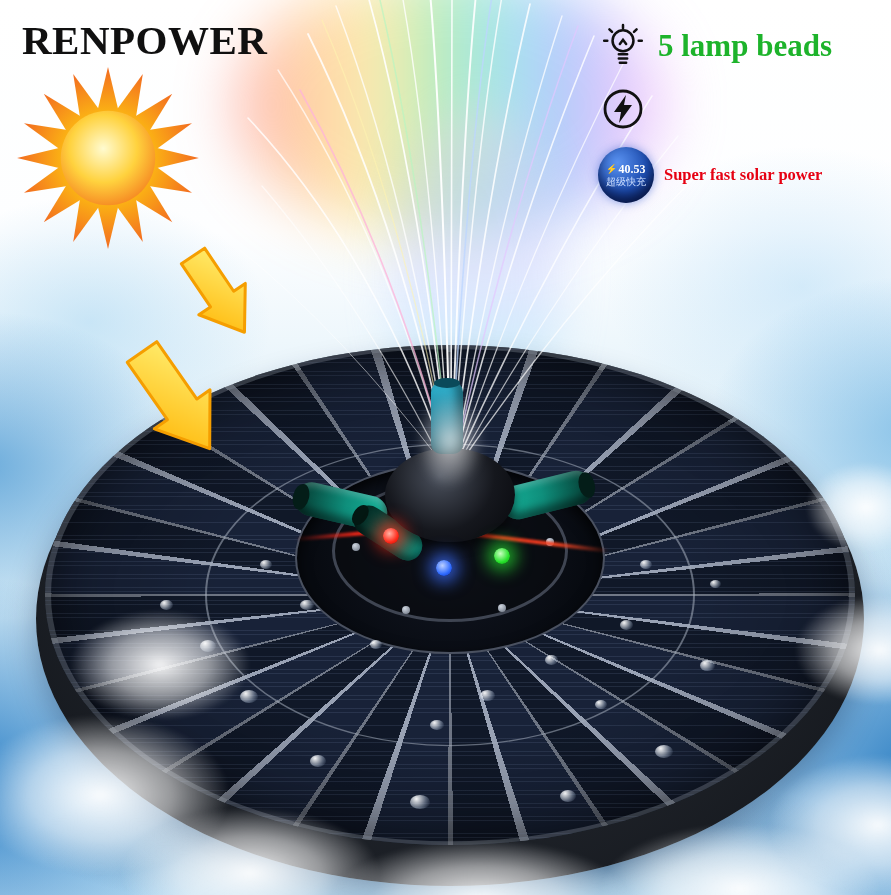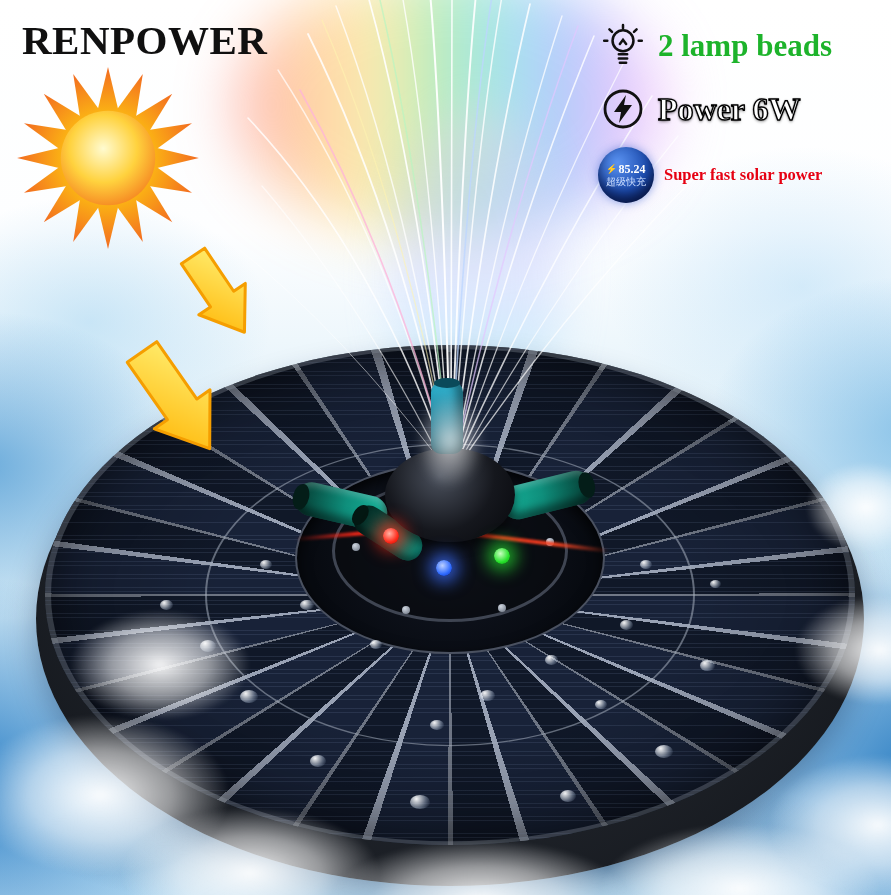--- a/index.html
+++ b/index.html
@@ -270,39 +270,38 @@
       <span class="ficon">
         <svg width="46" height="46" viewBox="0 0 44 44">
           <g stroke="#111" stroke-width="2.4" fill="none" stroke-linecap="round">
             <circle cx="22" cy="17" r="10"></circle>
             <path d="M18 30 h8 M18 34 h8 M19 38 h6"></path>
             <path d="M22 2 v3 M9 6 l2.5 2.5 M35 6 l-2.5 2.5 M4 17 h3 M37 17 h3"></path>
             <path d="M19 20 l3 -4 3 4"></path>
           </g>
         </svg>
       </span>
-      <span class="flabel green">2 lamp beads</span>
+      <span class="flabel green">5 lamp beads</span>
     </div>
 
 
     <div class="frow">
       <span class="ficon">
         <svg width="46" height="46" viewBox="0 0 46 46">
           <circle cx="23" cy="23" r="18" fill="none" stroke="#111" stroke-width="2.8"></circle>
           <polygon points="26,9 14,26 21,26 19,37 32,19 24,19" fill="#111"></polygon>
         </svg>
       </span>
-      <span class="flabel power-label">Power 6W</span>
     </div>
 
     <div class="frow" style="height:58px;">
       <span class="charge-disc">
         <span class="cd-val">
           <span class="cd-bolt">⚡</span>
-          <span>85.24</span>
+          <span>40.53</span>
         </span>
         <span class="cd-sub">超级快充</span>
       </span>
       <span class="charge-text">
         <span class="red-line">Super fast solar power</span>
       </span>
     </div>
 
   </div>
 

